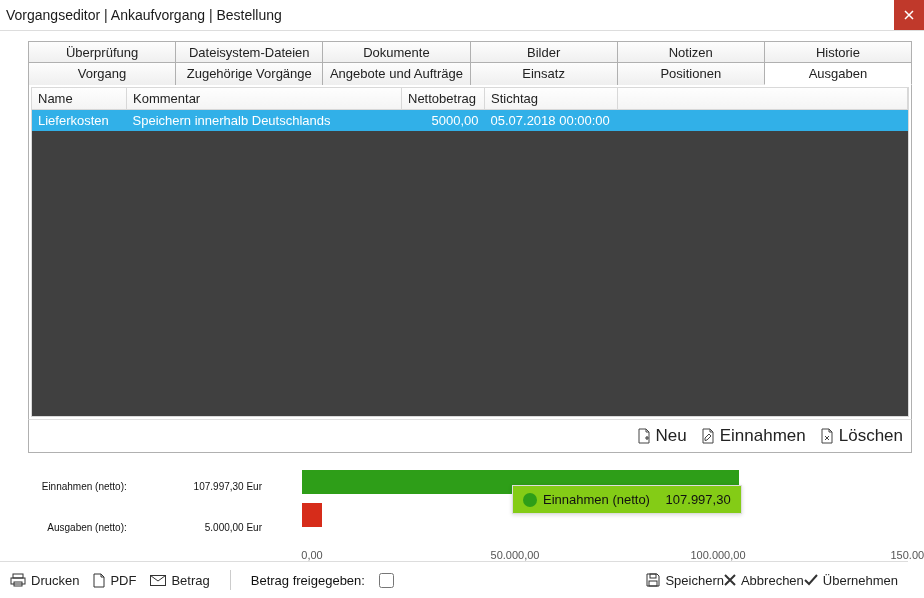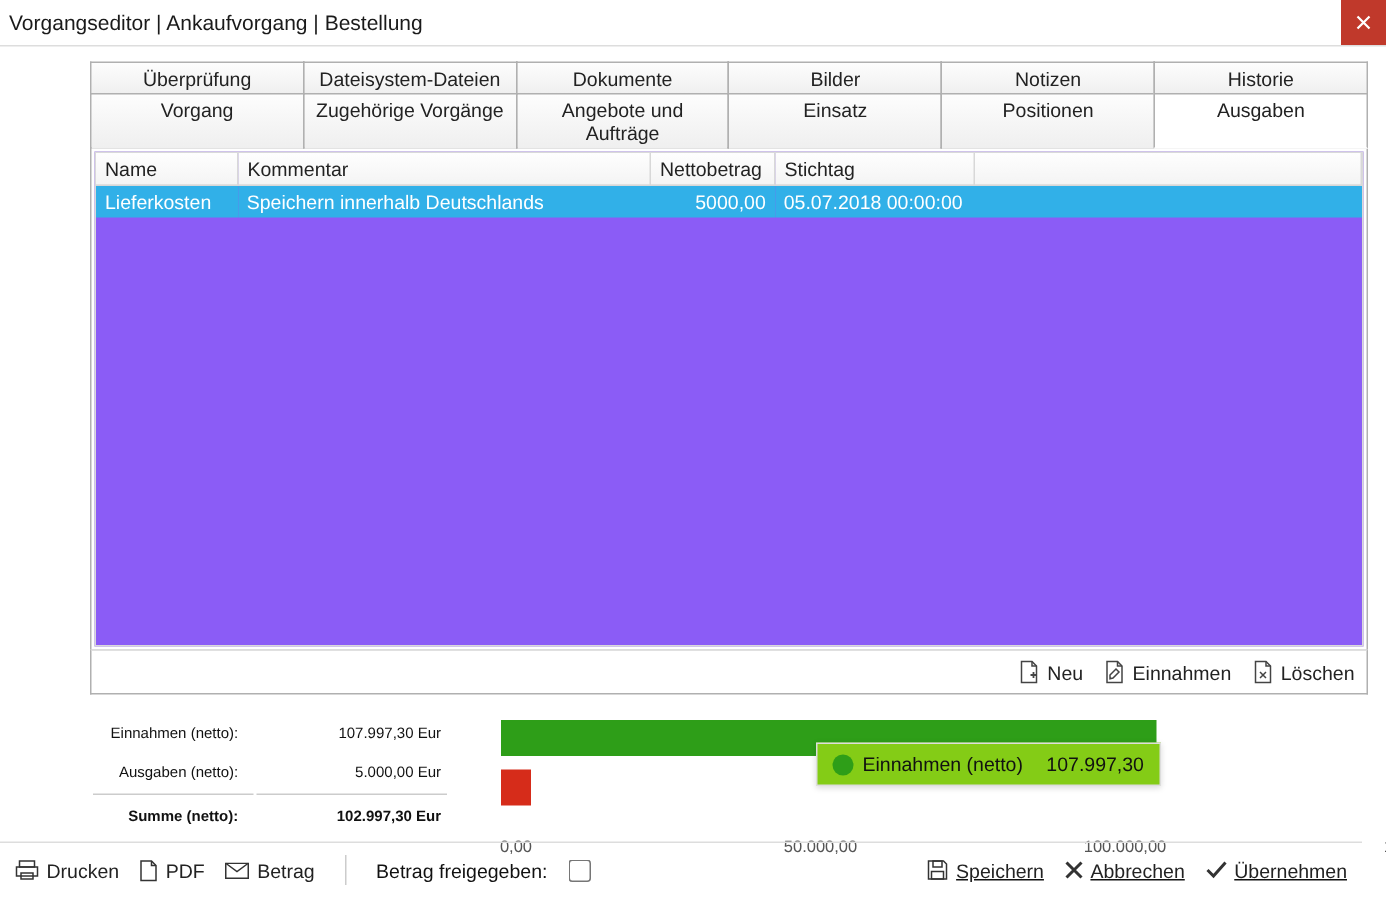--- a/index.html
+++ b/index.html
@@ -29,21 +29,20 @@
     background: #c0392b;
     color: #fff;
     display: flex; align-items: center; justify-content: center;
     font-size: 12px;
     cursor: pointer;
   }
   
   .content {
     padding: 10px 12px 0 28px;
     box-sizing: border-box;
-    margin-left: 32px;
   }
   
   .tabrow {
     display: flex;
   }
   .tab {
     flex: 1;
     border: 1px solid #b0b0b0;
     border-bottom: none;
     background: linear-gradient(#fdfdfd, #efefef);
@@ -65,21 +64,21 @@
   
   .tabpanel {
     border: 1px solid #b0b0b0;
     margin-top: -1px;
   }
   
   .gridwrap {
     margin: 2px;
     border: 1px solid #d9d9d9;
     height: 328px;
-    background: #8b5cf6;
+    background: #404040;
     overflow: hidden;
     position: relative;
   }
   .grid {
     width: 100%;
     border-collapse: collapse;
     font-size: 13px;
   }
   .grid th {
     text-align: left;
@@ -107,21 +106,21 @@
   .rowtoolbar {
     display: flex;
     justify-content: flex-end;
     gap: 14px;
     padding: 6px 8px;
     border-top: 1px solid #e0e0e0;
     border-left: 1px solid #b0b0b0;
     border-right: 1px solid #b0b0b0;
     border-bottom: 1px solid #b0b0b0;
     margin-top: -1px;
-    font-size: 13px;
+    font-size: 17px;
   }
   .linkbtn {
     display: inline-flex;
     align-items: center;
     gap: 5px;
     cursor: pointer;
     color: #222;
   }
   .linkbtn svg { flex: 0 0 auto; }
   
@@ -192,21 +191,21 @@
     position: absolute;
     bottom: 0; left:0; right:16px;
     height: 36px;
     border-top: 1px solid #ddd;
     display: flex;
     align-items: center;
     padding: 0 10px;
     font-size: 13px;
   }
   .footer .left { display: flex; align-items: center; gap: 14px;}
-  .footer .right { margin-left: auto; display: flex; align-items: flex-start; gap: 14px; text-decoration: underline;}
+  .footer .right { margin-left: auto; display: flex; align-items: flex-start; }
   .footer .divider {
     width: 1px; height: 20px; background: #ccc; margin: 0 6px;
   }
   input[type=checkbox] {
     width: 15px; height: 15px;
     margin: 0;
   }
 </style>
 </head>
 <body>
@@ -296,24 +295,20 @@
     <table class="sumtable">
       <tbody>
           <tr>
         <td class="lbl">Einnahmen (netto):</td>
         <td class="val">107.997,30 Eur</td>
       </tr>
       <tr>
         <td class="lbl">Ausgaben (netto):</td>
         <td class="val">5.000,00 Eur</td>
       </tr>
-      <tr class="total">
-        <td class="lbl">Summe (netto):</td>
-        <td class="val">102.997,30 Eur</td>
-      </tr>
     </tbody>
       </table>
 
     <div class="chart">
       <div class="bar-green"></div>
       <div class="bar-red"></div>
       <div class="tooltip">
         <span class="dot"></span>
         <span>Einnahmen (netto)</span>
         <span>&nbsp;</span>

